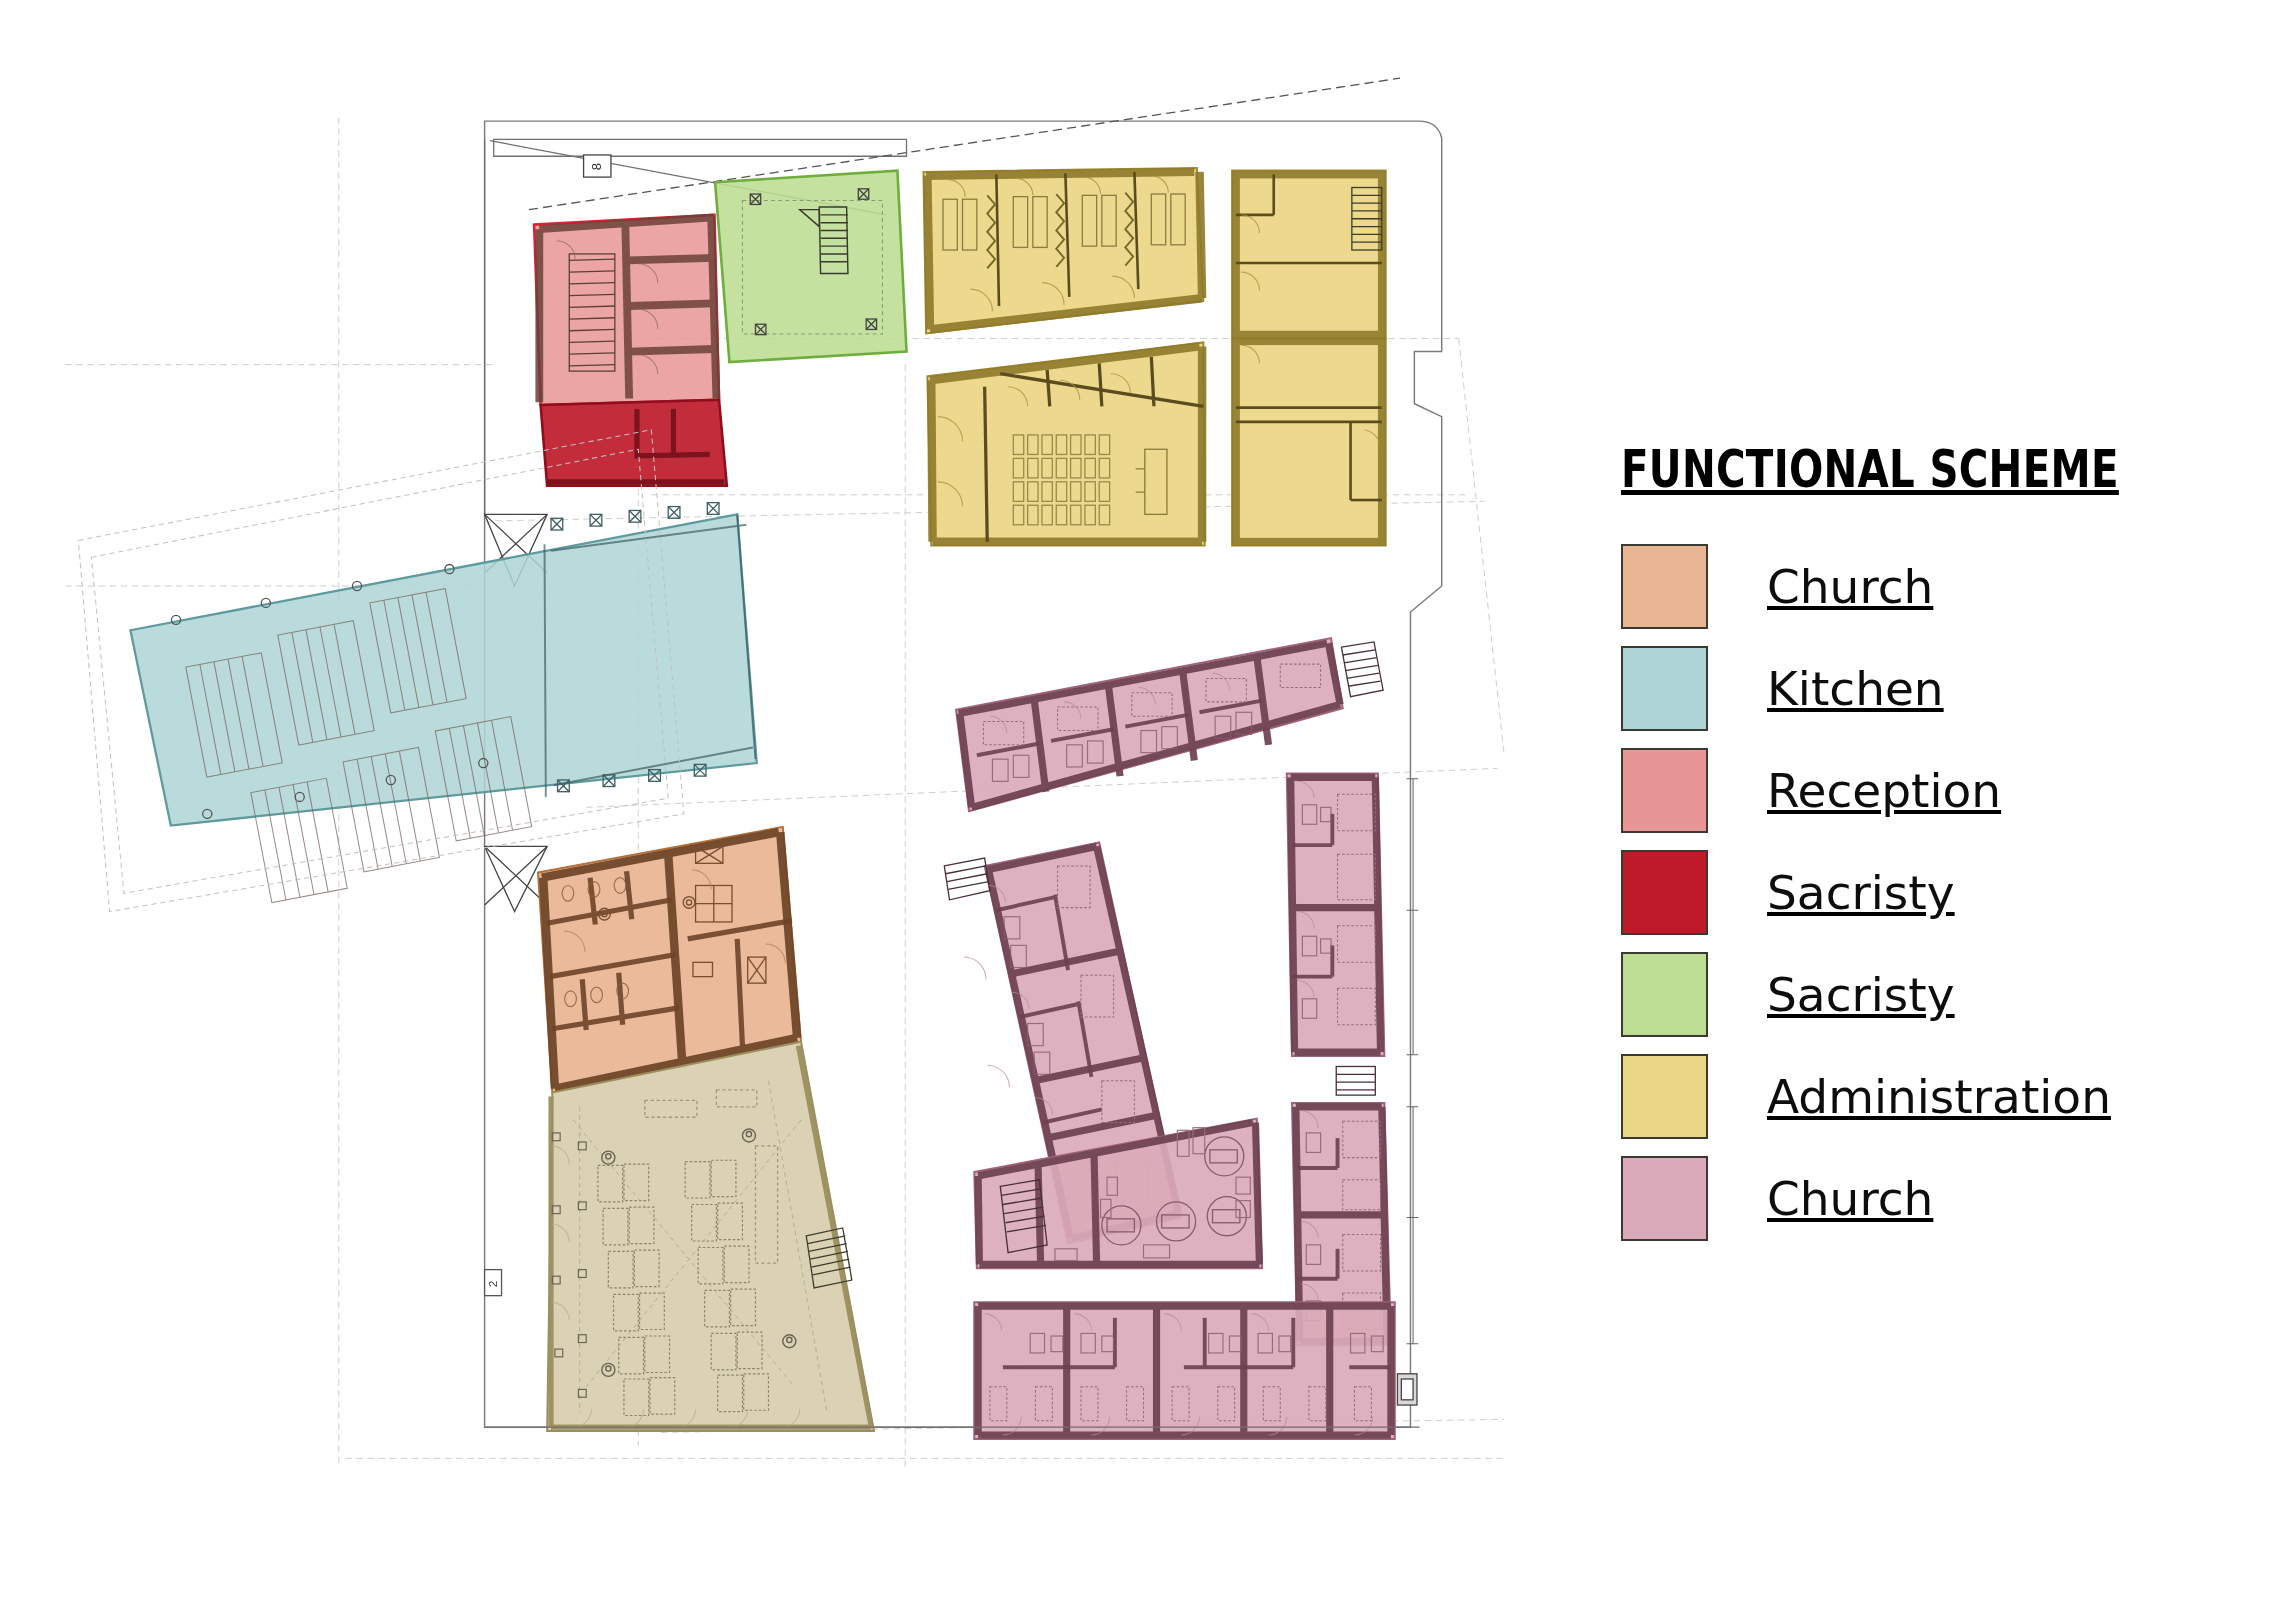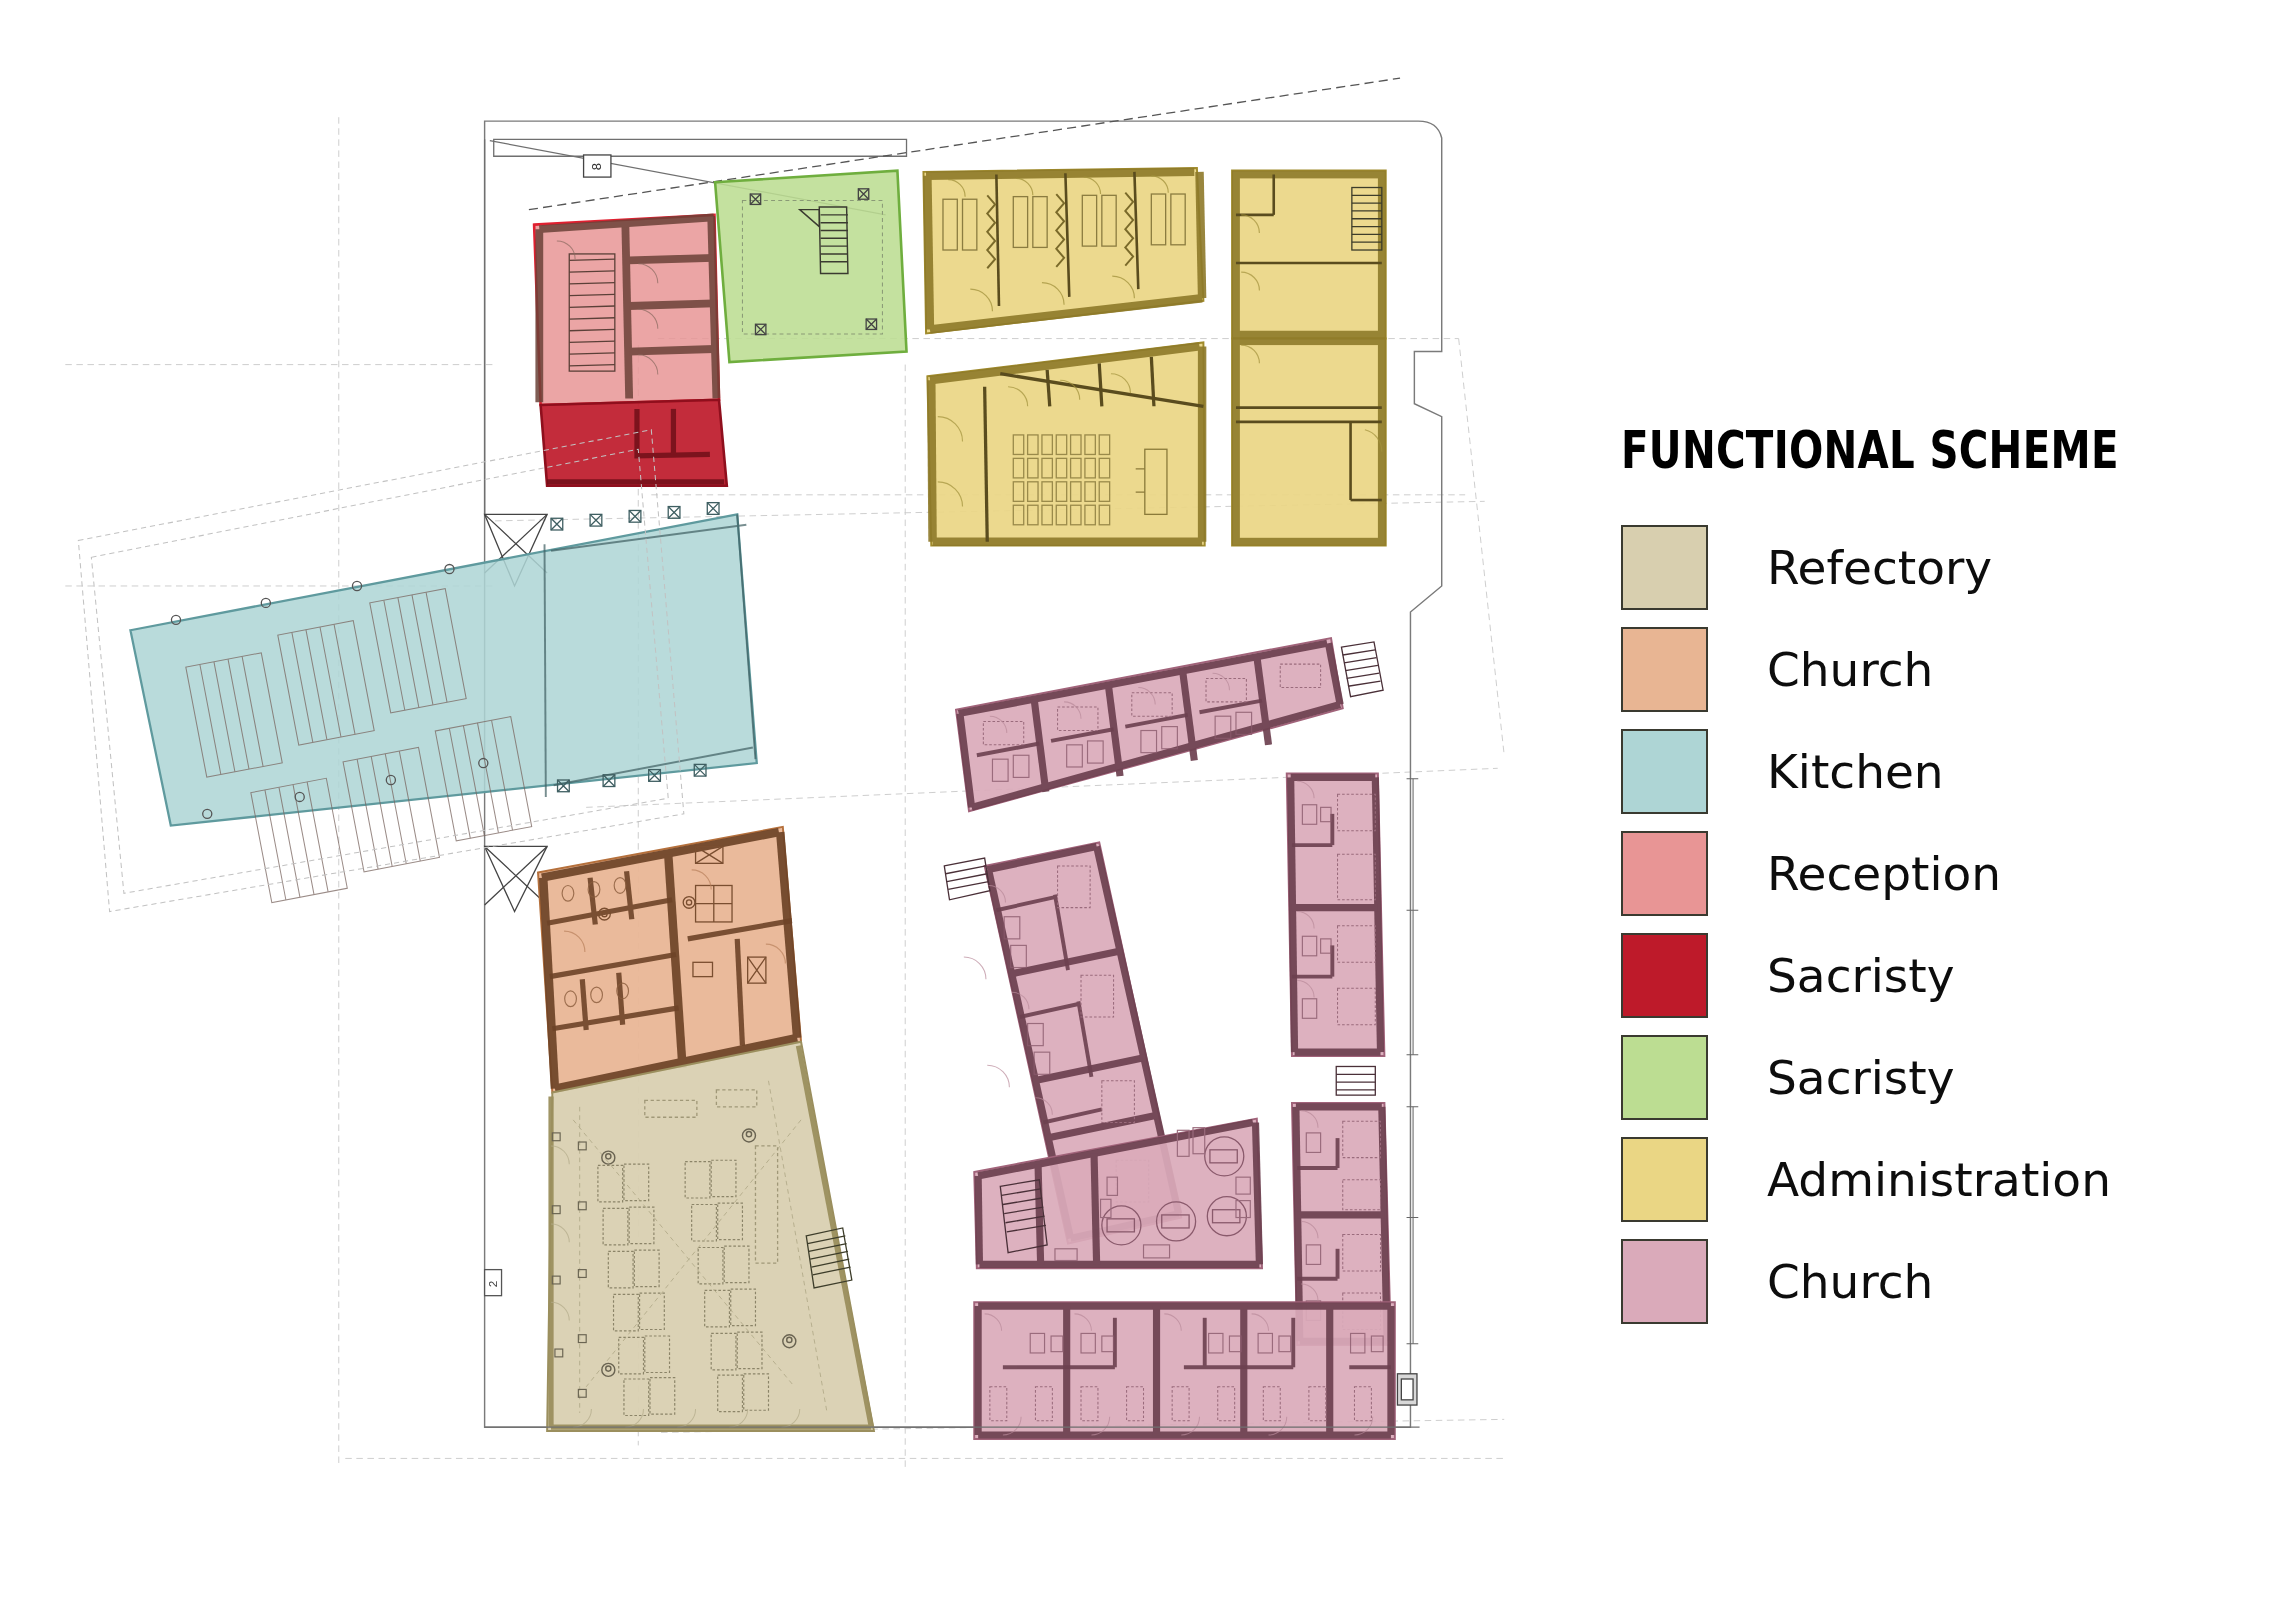--- a/index.html
+++ b/index.html
@@ -12,22 +12,23 @@
   #root { position: relative; width: 2284px; height: 1616px; background:#fff; }
 
   
   #plan-area { position: absolute; left: 0; top: 0; width: 1550px; height: 1616px; }
   #plan-svg  { position: absolute; left: 0; top: 0; width: 1550px; height: 1616px; }
 
   
   #legend {
     position: absolute;
     left: 1621px;
-    top: 425px;
+    top: 444px;
     width: 612px;
+    text-decoration: underline;
   }
   #legend-title {
     font-family: "Liberation Sans Narrow", "DejaVu Sans Condensed", "Liberation Sans", sans-serif;
     font-weight: 700;
     font-size: 51px;
     letter-spacing: 0.3px;
     color: #000;
     line-height: 1;
     transform: scaleX(0.88);
     transform-origin: left center;
@@ -827,24 +828,20 @@
 
       <g stroke="#707070" stroke-width="2" fill="none">
         <path d="M744 2192 L2180 2192"></path>
       </g>
     </svg>
   </div>
 
   <div id="legend">
     <div id="legend-title">FUNCTIONAL SCHEME</div>
 
-    <div class="legend-row">
-      <div class="legend-swatch" style="background:#d8cfaf"></div>
-      <div class="legend-label">Refectory</div>
-    </div>
 
     <div class="legend-row">
       <div class="legend-swatch" style="background:#e8b593"></div>
       <div class="legend-label">Church</div>
     </div>
 
     <div class="legend-row">
       <div class="legend-swatch" style="background:#aed5d5"></div>
       <div class="legend-label">Kitchen</div>
     </div>

